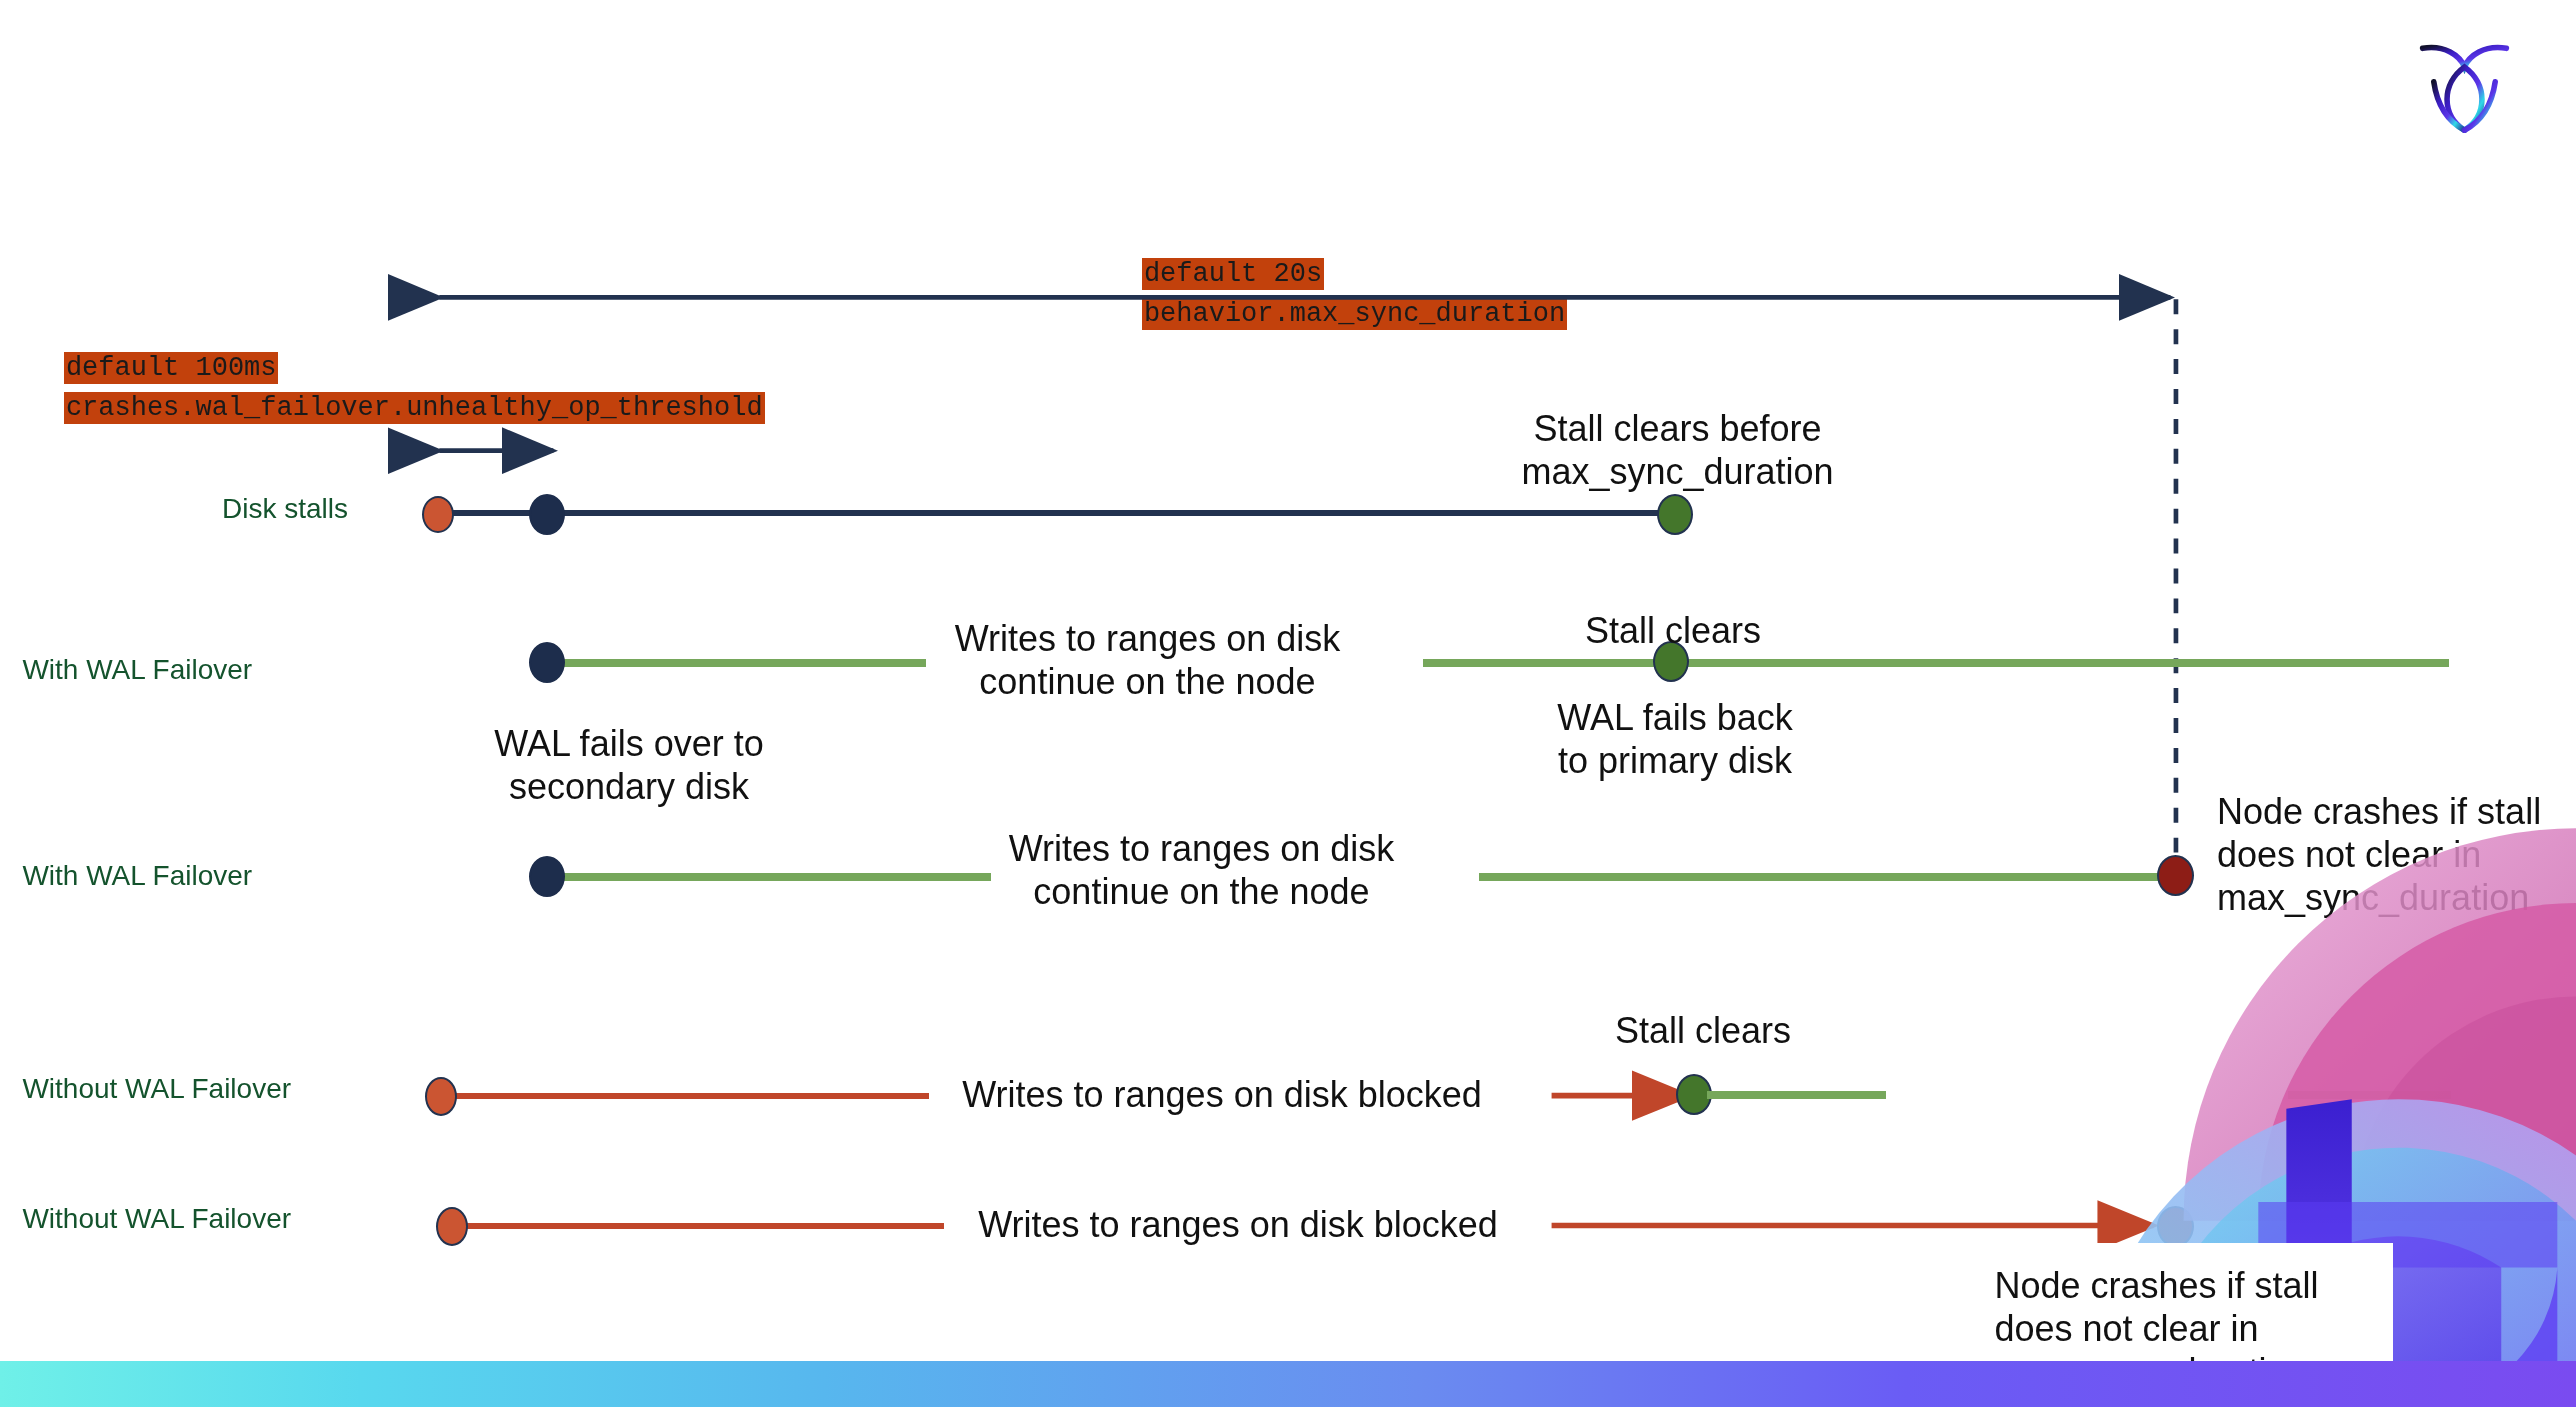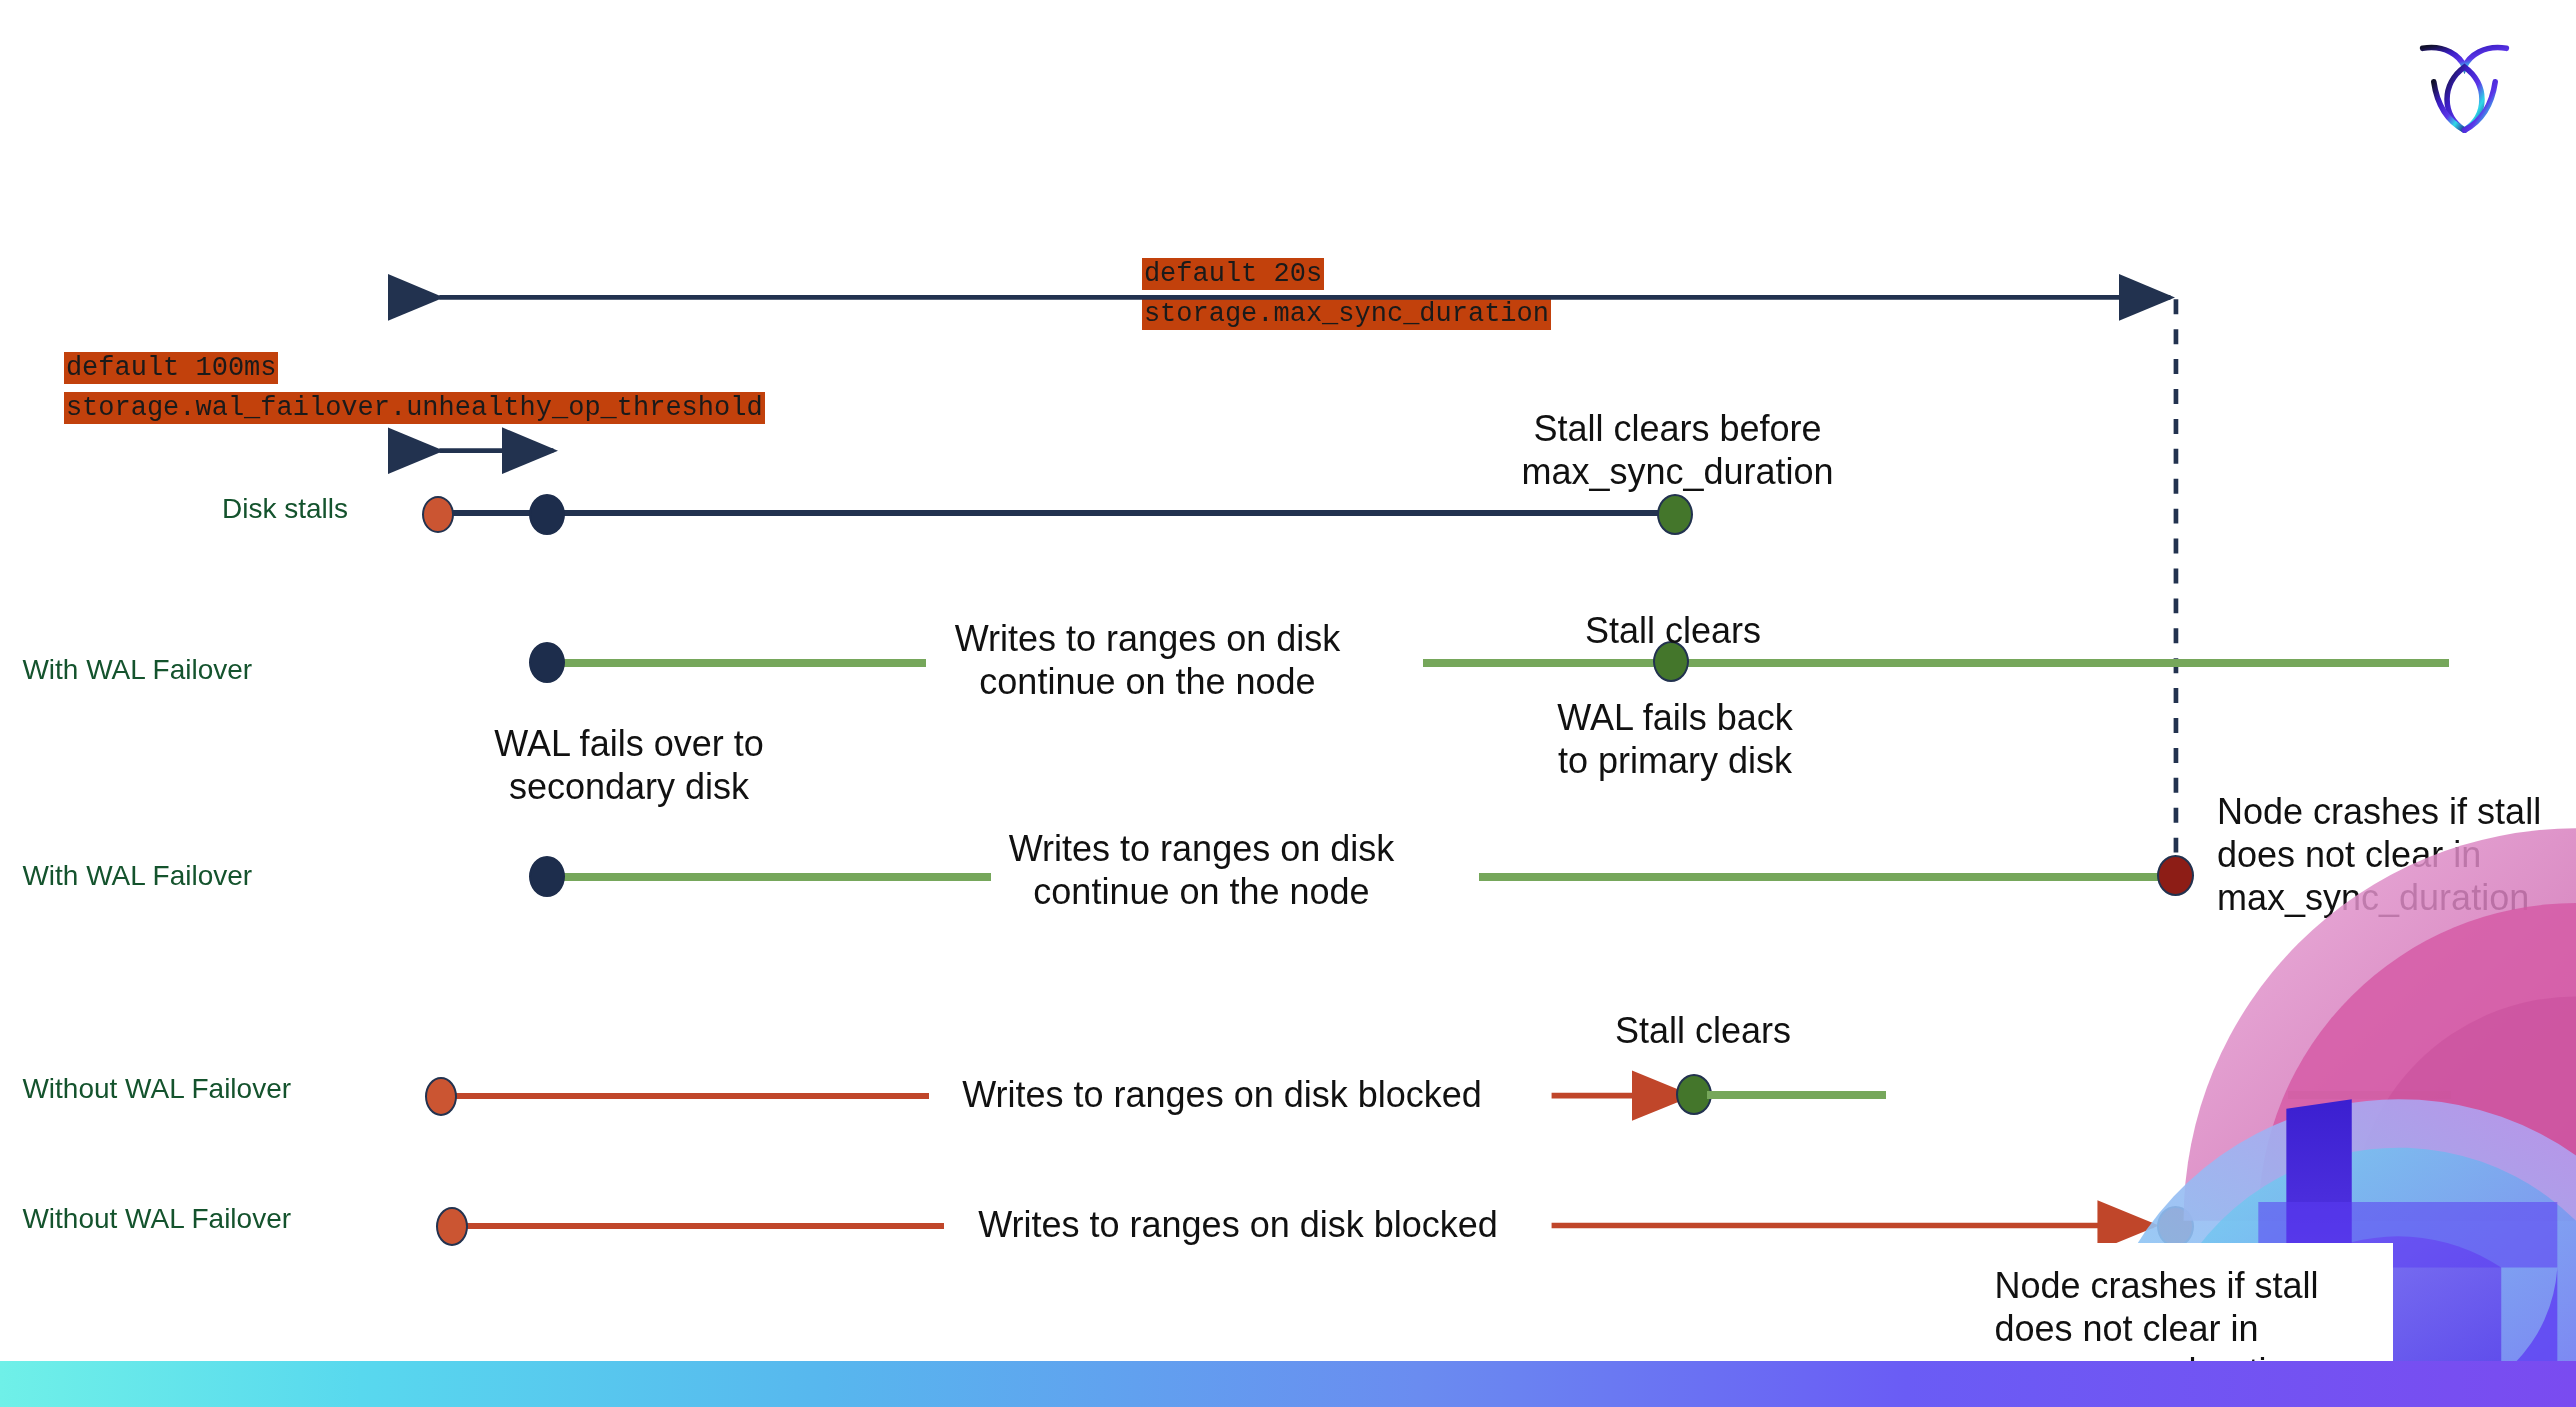--- a/index.html
+++ b/index.html
@@ -161,26 +161,26 @@
         <path d="M55 44 C30 62 30 96 55 112 C80 96 80 62 55 44 Z"></path>
         <path d="M22 60 C26 88 40 104 55 112"></path>
         <path d="M88 60 C84 88 70 104 55 112"></path>
         <path d="M55 70 L55 113"></path>
       </g>
     </svg>
   </div>
 
   <div class="code-chip" style="left:37px; top:348px;padding-left:27px;">
     <span>default 100ms</span><br>
-    <span>storage.wal_failover.unhealthy_op_threshold</span>
+    <span>crashes.wal_failover.unhealthy_op_threshold</span>
   </div>
 
   <div class="code-chip" style="left:1142px; top:254px;">
     <span>default 20s</span><br>
-    <span>storage.max_sync_duration</span>
+    <span>behavior.max_sync_duration</span>
   </div>
 
   <svg id="vec" viewBox="0 0 2756 1506">
     <defs>
       <marker id="navyArrowR" markerWidth="12" markerHeight="10" refX="11" refY="5" orient="auto" markerUnits="strokeWidth">
         <path d="M0,0 L12,5 L0,10 z" fill="#22324f"></path>
       </marker>
       <marker id="navyArrowL" markerWidth="12" markerHeight="10" refX="11" refY="5" orient="auto" markerUnits="strokeWidth">
         <path d="M0,0 L12,5 L0,10 z" fill="#22324f"></path>
       </marker>

